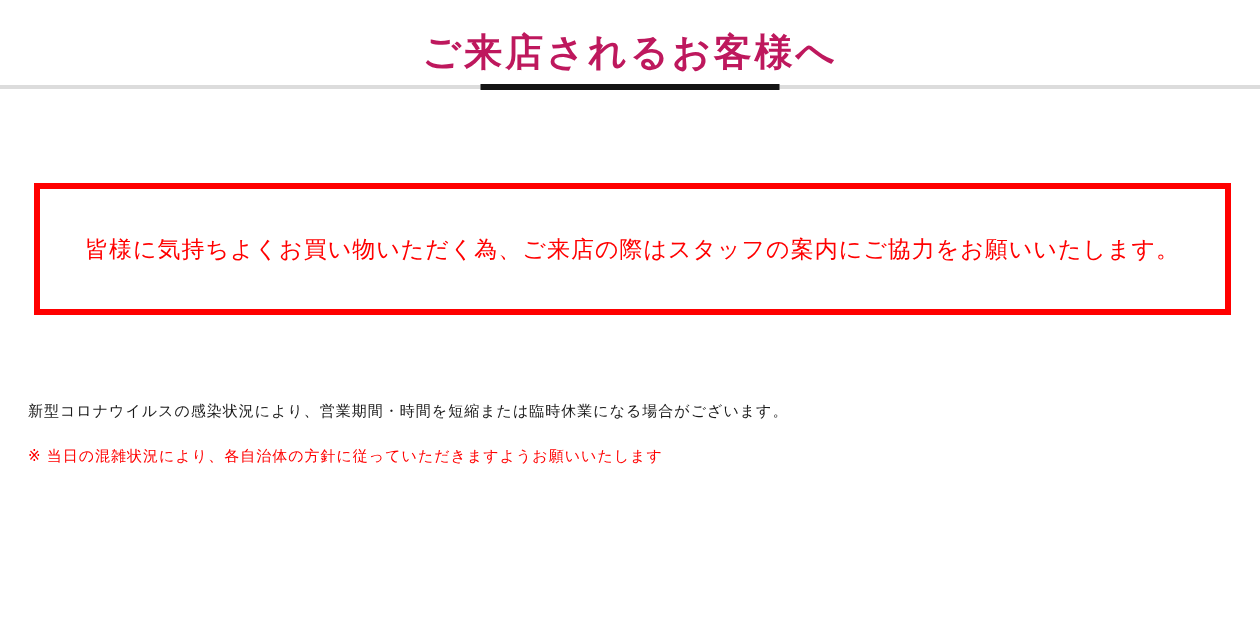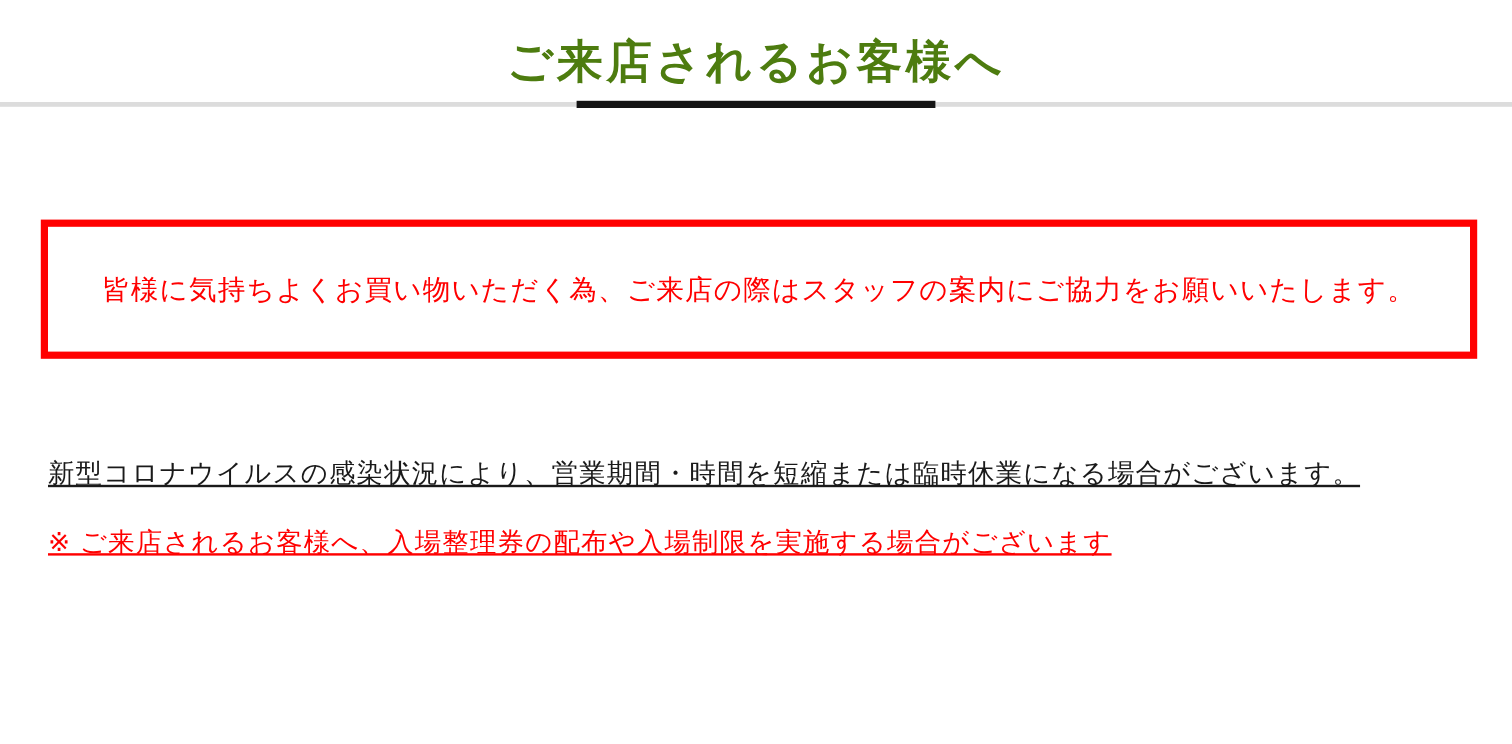--- a/index.html
+++ b/index.html
@@ -15,21 +15,21 @@
     position: relative;
   }
   
   .page-header { text-align: center; }
   .page-title {
     margin: 0;
     padding-top: 33px;
     font-size: 38px;
     line-height: 39px;
     font-weight: bold;
-    color: #4d7c0f;
+    color: #be185d;
     letter-spacing: 3px;
   }
   .header-rule {
     position: relative;
     margin-top: 13px;
     height: 4px;
     background: #dcdcdc;
   }
   .title-underline {
     position: absolute;
@@ -37,46 +37,45 @@
     top: -1px;
     transform: translateX(-50%);
     width: 299px;
     height: 6px;
     background: #141414;
   }
   
   .notice-box {
     box-sizing: border-box;
     margin: 94px 29px 0 34px;
-    height: 116px;
+    height: 132px;
     border: 6px solid #ff0000;
     display: flex;
     align-items: center;
     justify-content: center;
     text-align: center;
   }
   .notice-text {
     margin: 0;
     color: #ff0000;
     font-size: 23px;
     letter-spacing: 1px;
     line-height: 1.4;
   }
   
   .info-section {
     margin-top: 73px;
     padding: 0 30px 0 28px;
   }
   .info-section p {
-    margin: 12px;
-    font-size: 22px;
+    margin: 0;
+    font-size: 15px;
     line-height: 45px;
     letter-spacing: 1px;
     color: #1a1a1a;
-    text-decoration: underline;
   }
   .info-section p.note-red {
     color: #ff0000;
   }
 </style>
 </head>
 <body>
 
 <main>
 
@@ -86,16 +85,16 @@
       <span class="title-underline"></span>
     </div>
   </header>
 
   <section class="notice-box">
     <p class="notice-text">皆様に気持ちよくお買い物いただく為、ご来店の際はスタッフの案内にご協力をお願いいたします。</p>
   </section>
 
   <section class="info-section">
     <p>新型コロナウイルスの感染状況により、営業期間・時間を短縮または臨時休業になる場合がございます。</p>
-    <p class="note-red">※ ご来店されるお客様へ、入場整理券の配布や入場制限を実施する場合がございます</p>
+    <p class="note-red">※ 当日の混雑状況により、各自治体の方針に従っていただきますようお願いいたします</p>
   </section>
 
 </main>
 
 </body></html>

